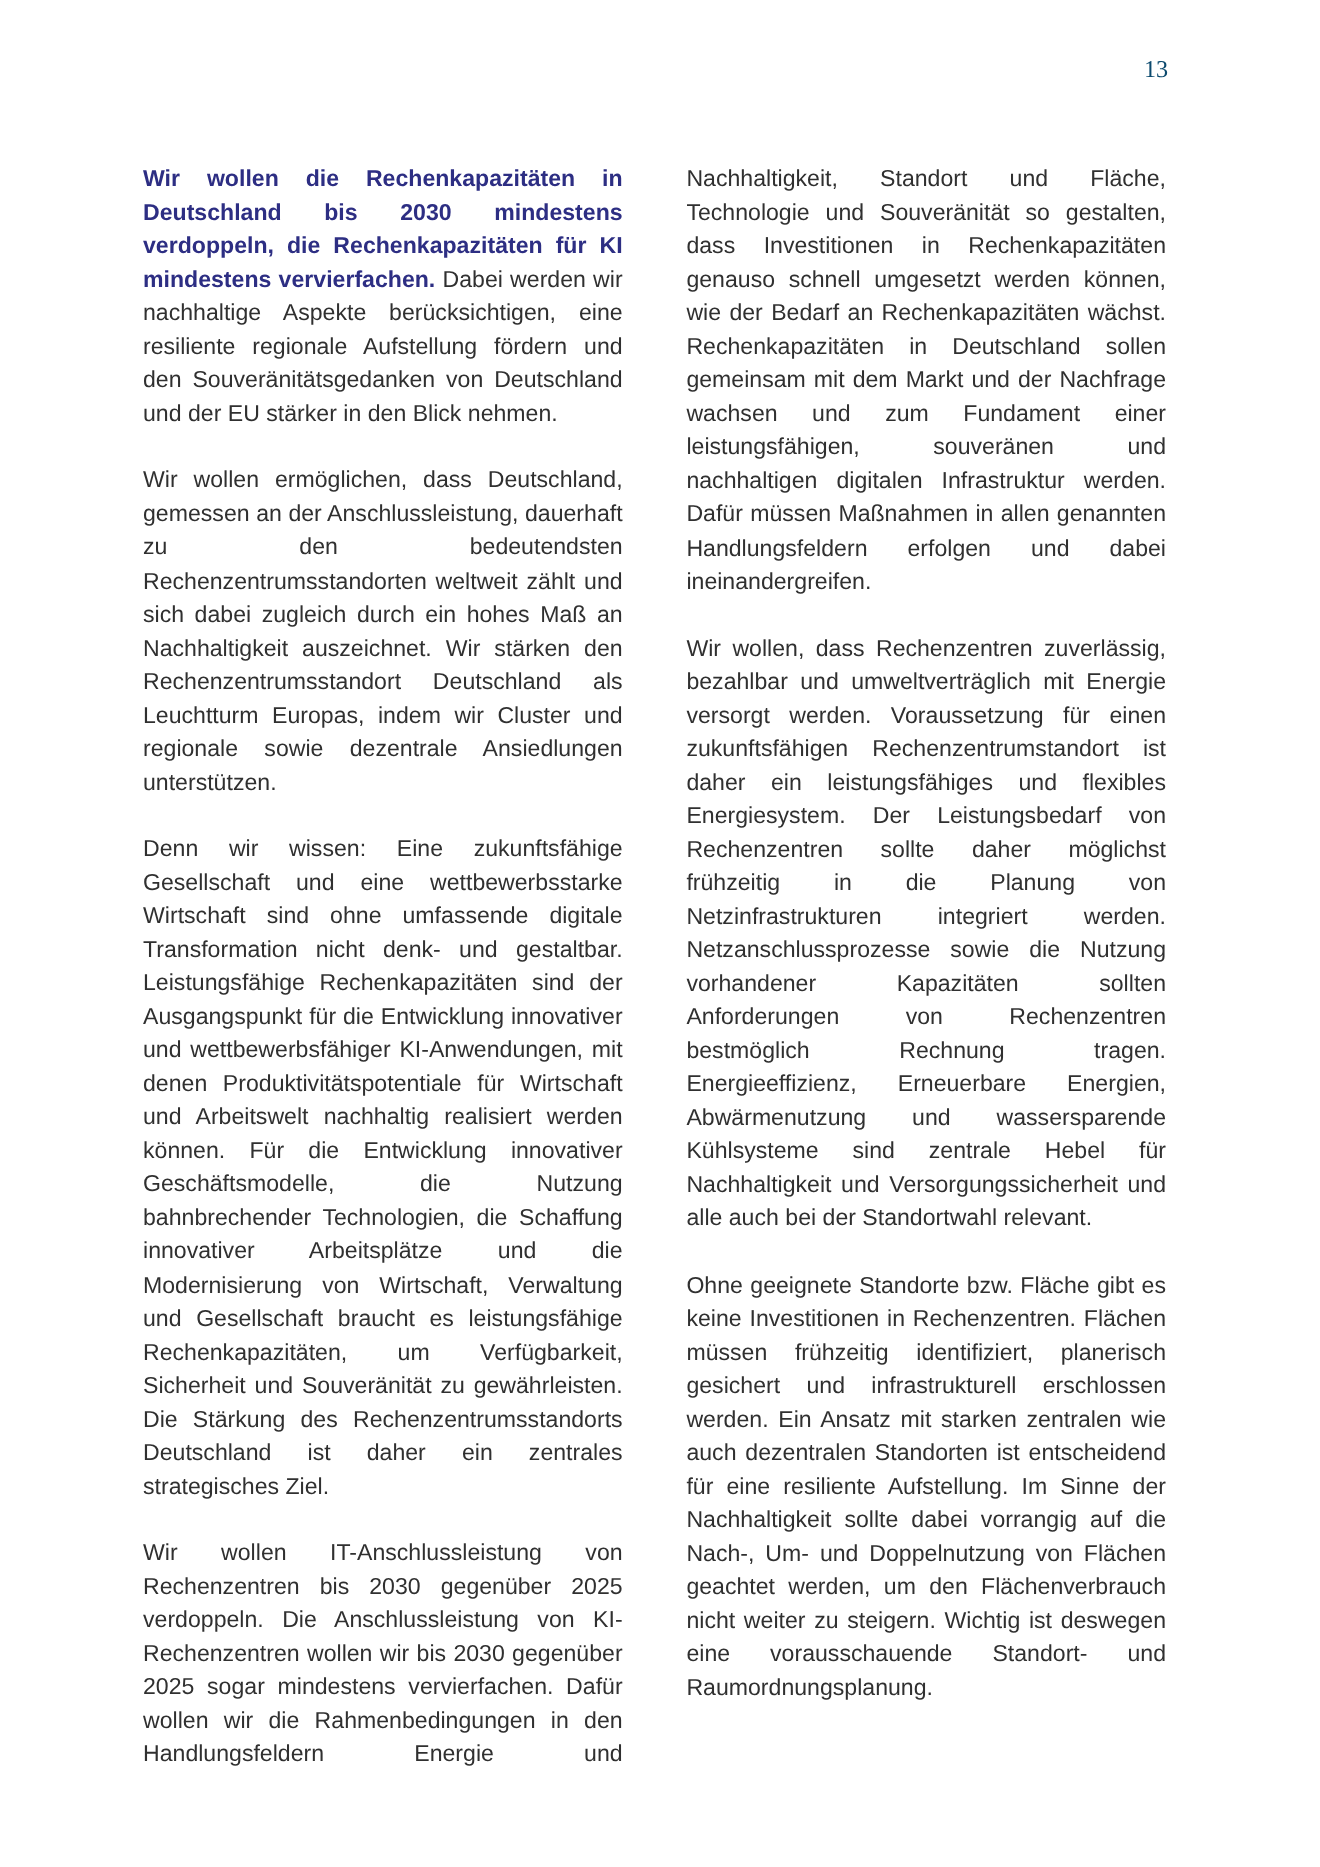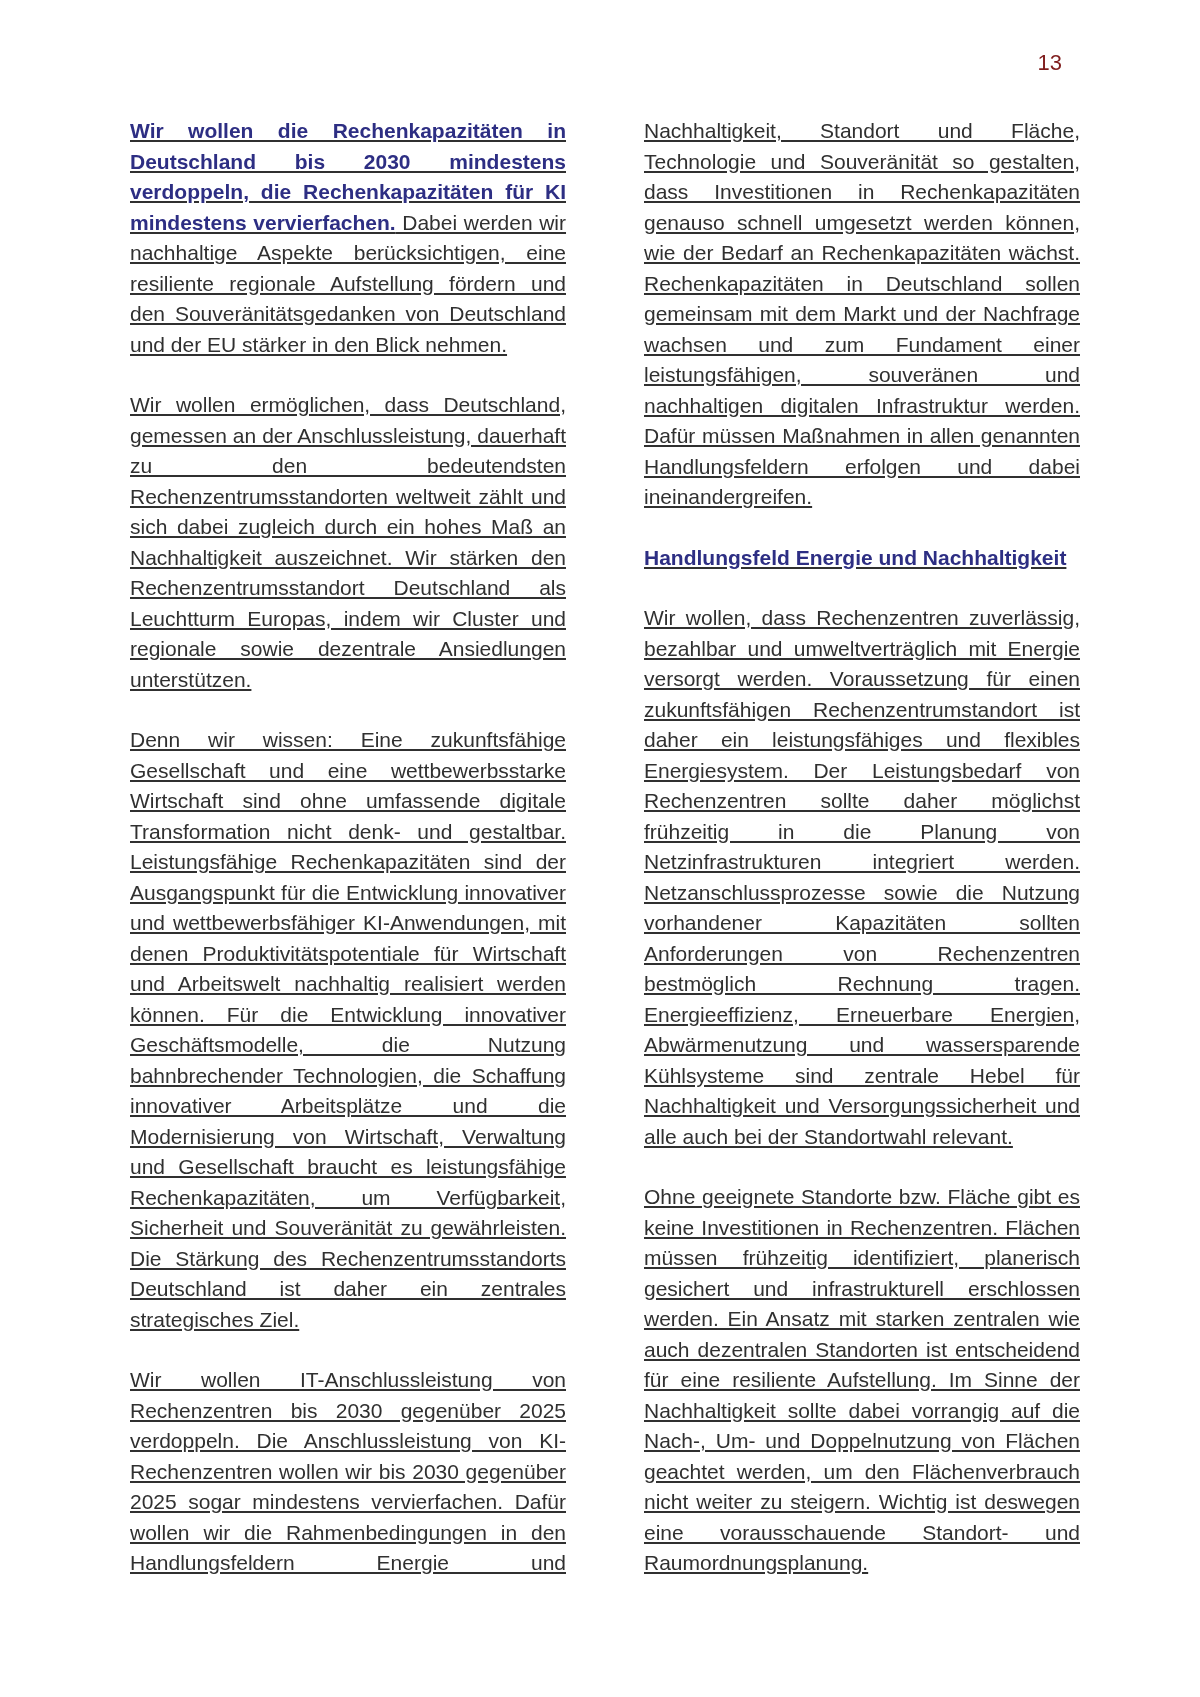--- a/index.html
+++ b/index.html
@@ -14,30 +14,30 @@
     background: #ffffff;
     font-family: "Liberation Sans", "DejaVu Sans", sans-serif;
     color: #303030;
     overflow: hidden;
   }
   .page-number {
     position: absolute;
     top: 52px;
     right: 138px;
     font-size: 22px;
-    color: #7f1d1d;
+    color: #0c4a6e;
     line-height: 1;
+    font-family: Liberation Serif, serif;
   }
   .columns {
     position: absolute;
     left: 130px;
-    top: 116px;
+    top: 148px;
     display: flex;
-    gap: 78px;
-    text-decoration: underline;
+    gap: 58px;
   }
   .col {
     width: 436px;
   }
   .col p {
     margin: 0 0 30px 0;
     font-size: 21px;
     line-height: 30.5px;
     text-align: justify;
     color: #303030;
@@ -72,19 +72,18 @@
       <p>
         <span class="bold-lead">Wir wollen die Rechenkapazitäten in Deutschland bis 2030 mindestens verdoppeln, die Rechenkapazitäten für KI mindestens vervierfachen.</span><span> Dabei werden wir nachhaltige Aspekte berücksichtigen, eine resiliente regionale Aufstellung fördern und den Souveränitätsgedanken von Deutschland und der EU stärker in den Blick nehmen.</span>
       </p>
       <p>Wir wollen ermöglichen, dass Deutschland, gemessen an der Anschlussleistung, dauerhaft zu den bedeutendsten Rechenzentrumsstandorten weltweit zählt und sich dabei zugleich durch ein hohes Maß an Nachhaltigkeit auszeichnet. Wir stärken den Rechenzentrumsstandort Deutschland als Leuchtturm Europas, indem wir Cluster und regionale sowie dezentrale Ansiedlungen unterstützen.</p>
       <p>Denn wir wissen: Eine zukunftsfähige Gesellschaft und eine wettbewerbsstarke Wirtschaft sind ohne umfassende digitale Transformation nicht denk- und gestaltbar. Leistungsfähige Rechenkapazitäten sind der Ausgangspunkt für die Entwicklung innovativer und wettbewerbsfähiger KI-Anwendungen, mit denen Produktivitätspotentiale für Wirtschaft und Arbeitswelt nachhaltig realisiert werden können. Für die Entwicklung innovativer Geschäftsmodelle, die Nutzung bahnbrechender Technologien, die Schaffung innovativer Arbeitsplätze und die Modernisierung von Wirtschaft, Verwaltung und Gesellschaft braucht es leistungsfähige Rechenkapazitäten, um Verfügbarkeit, Sicherheit und Souveränität zu gewährleisten. Die Stärkung des Rechenzentrumsstandorts Deutschland ist daher ein zentrales strategisches Ziel.</p>
       <p class="cont">Wir wollen IT-Anschlussleistung von Rechenzentren bis 2030 gegenüber 2025 verdoppeln. Die Anschlussleistung von KI-Rechenzentren wollen wir bis 2030 gegenüber 2025 sogar mindestens vervierfachen. Dafür wollen wir die Rahmenbedingungen in den Handlungsfeldern Energie und</p>
     </div>
 
     <div class="col">
       <p>Nachhaltigkeit, Standort und Fläche, Technologie und Souveränität so gestalten, dass Investitionen in Rechenkapazitäten genauso schnell umgesetzt werden können, wie der Bedarf an Rechenkapazitäten wächst. Rechenkapazitäten in Deutschland sollen gemeinsam mit dem Markt und der Nachfrage wachsen und zum Fundament einer leistungsfähigen, souveränen und nachhaltigen digitalen Infrastruktur werden. Dafür müssen Maßnahmen in allen genannten Handlungsfeldern erfolgen und dabei ineinandergreifen.</p>
-      <h3>Handlungsfeld Energie und Nachhaltigkeit</h3>
       <p>Wir wollen, dass Rechenzentren zuverlässig, bezahlbar und umweltverträglich mit Energie versorgt werden. Voraussetzung für einen zukunftsfähigen Rechenzentrumstandort ist daher ein leistungsfähiges und flexibles Energiesystem. Der Leistungsbedarf von Rechenzentren sollte daher möglichst frühzeitig in die Planung von Netzinfrastrukturen integriert werden. Netzanschlussprozesse sowie die Nutzung vorhandener Kapazitäten sollten Anforderungen von Rechenzentren bestmöglich Rechnung tragen. Energieeffizienz, Erneuerbare Energien, Abwärmenutzung und wassersparende Kühlsysteme sind zentrale Hebel für Nachhaltigkeit und Versorgungssicherheit und alle auch bei der Standortwahl relevant.</p>
       <p class="cont">Ohne geeignete Standorte bzw. Fläche gibt es keine Investitionen in Rechenzentren. Flächen müssen frühzeitig identifiziert, planerisch gesichert und infrastrukturell erschlossen werden. Ein Ansatz mit starken zentralen wie auch dezentralen Standorten ist entscheidend für eine resiliente Aufstellung. Im Sinne der Nachhaltigkeit sollte dabei vorrangig auf die Nach-, Um- und Doppelnutzung von Flächen geachtet werden, um den Flächenverbrauch nicht weiter zu steigern. Wichtig ist deswegen eine vorausschauende Standort- und Raumordnungsplanung.</p>
     </div>
 
   </div>
 </div>
 
 </body></html>

